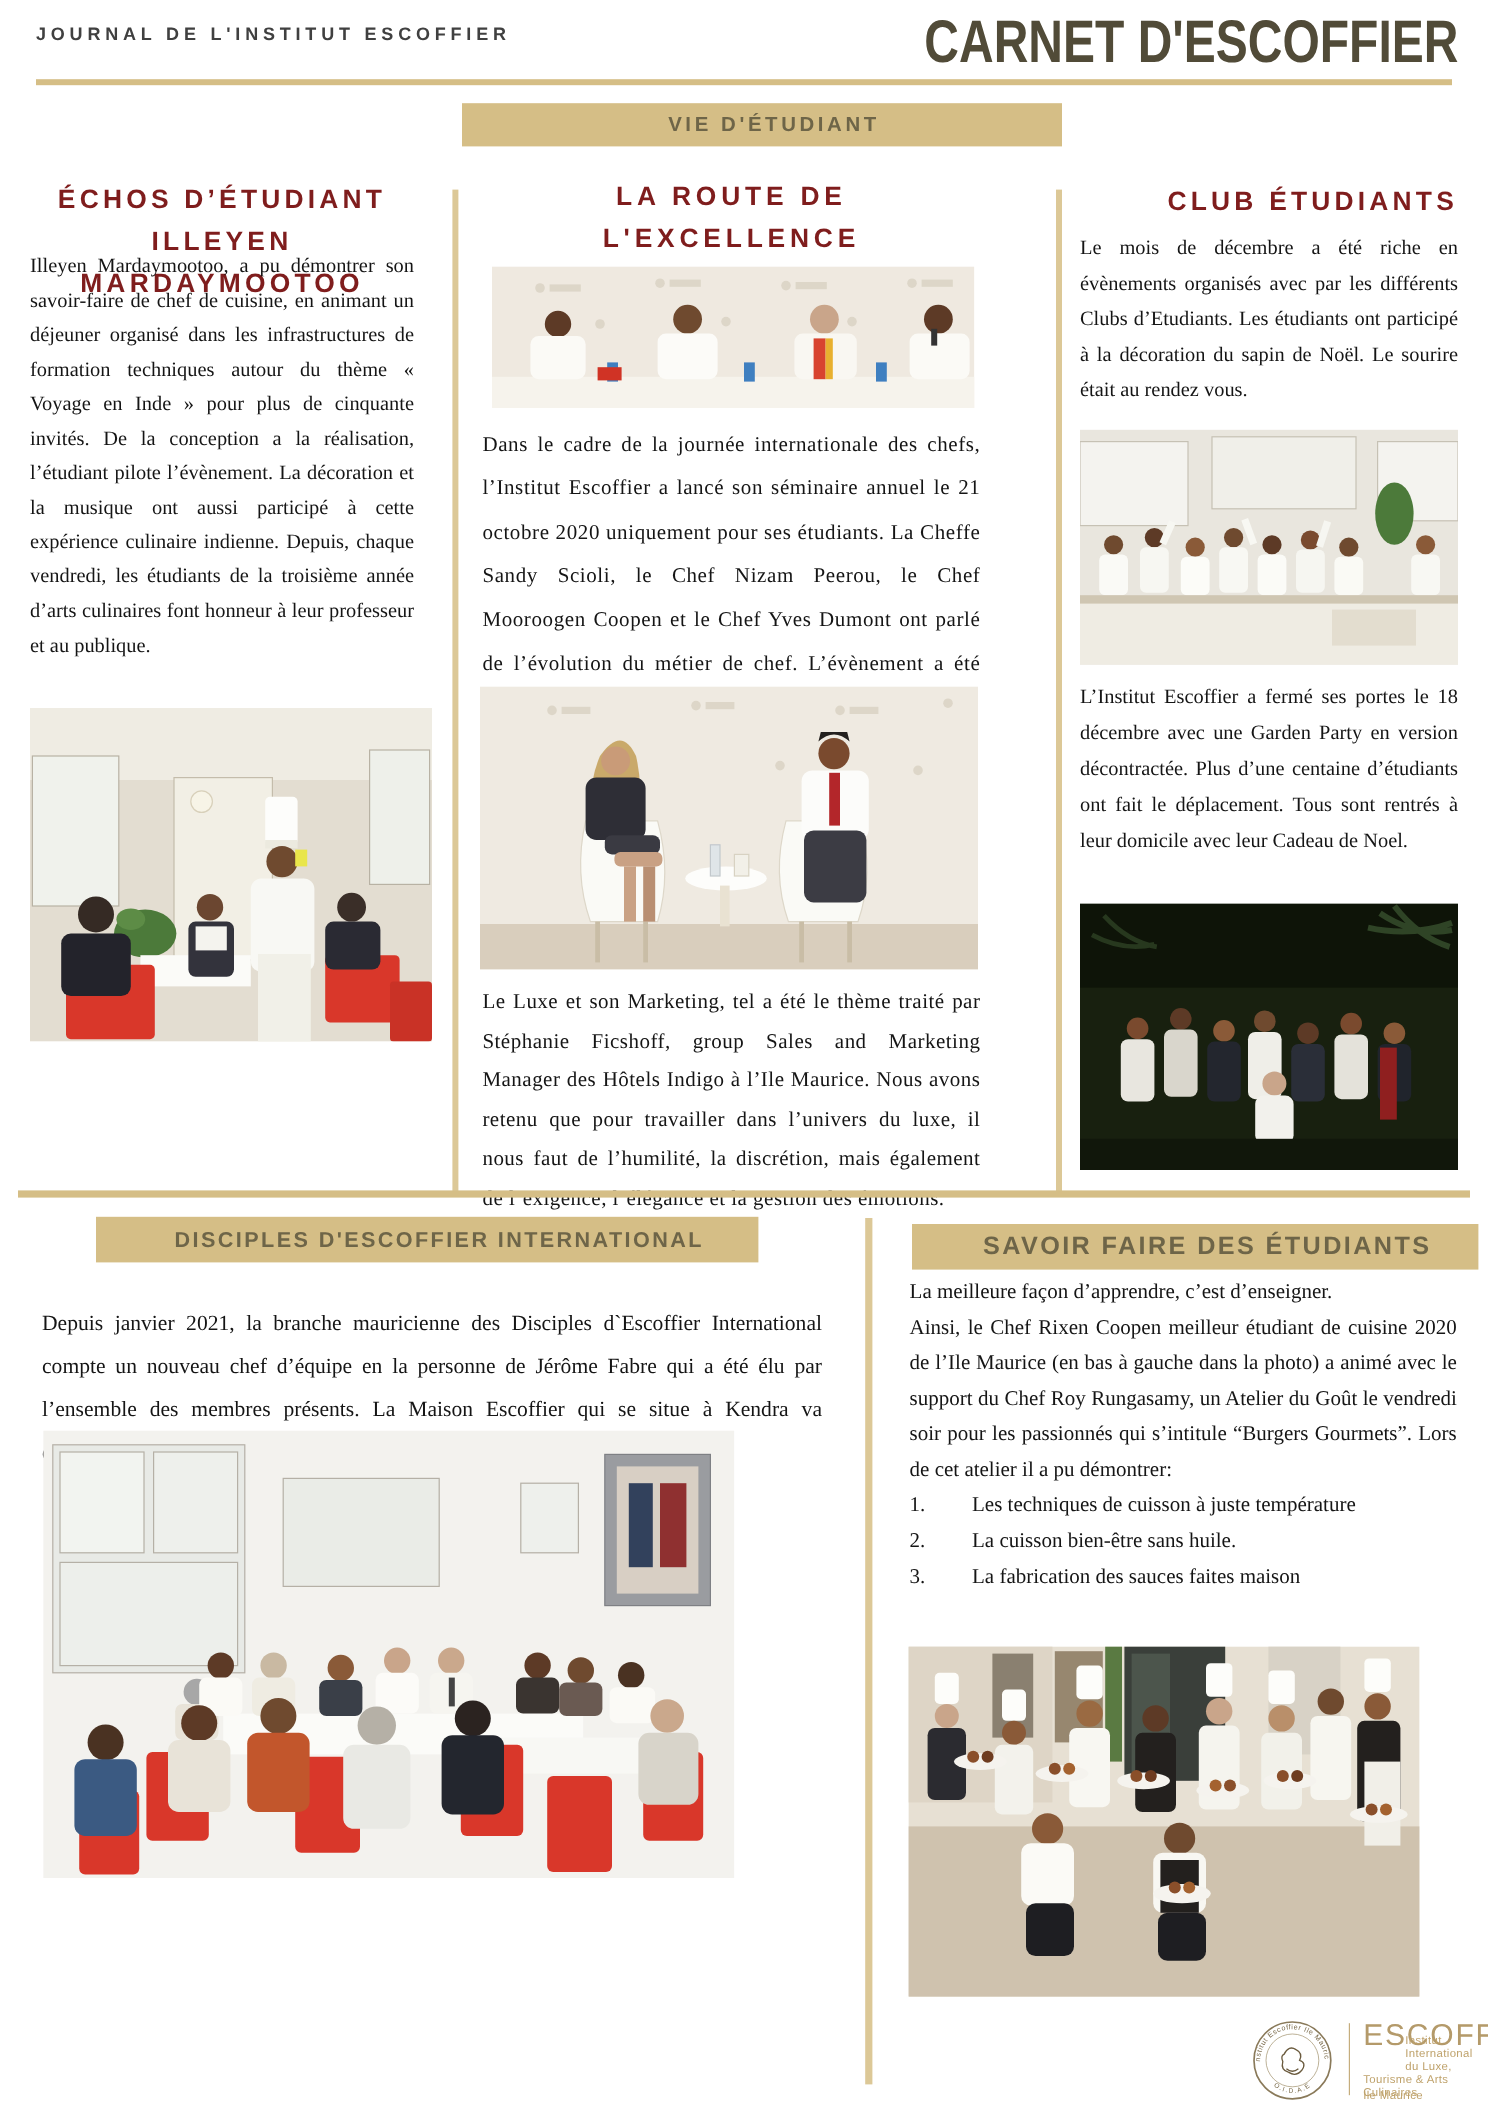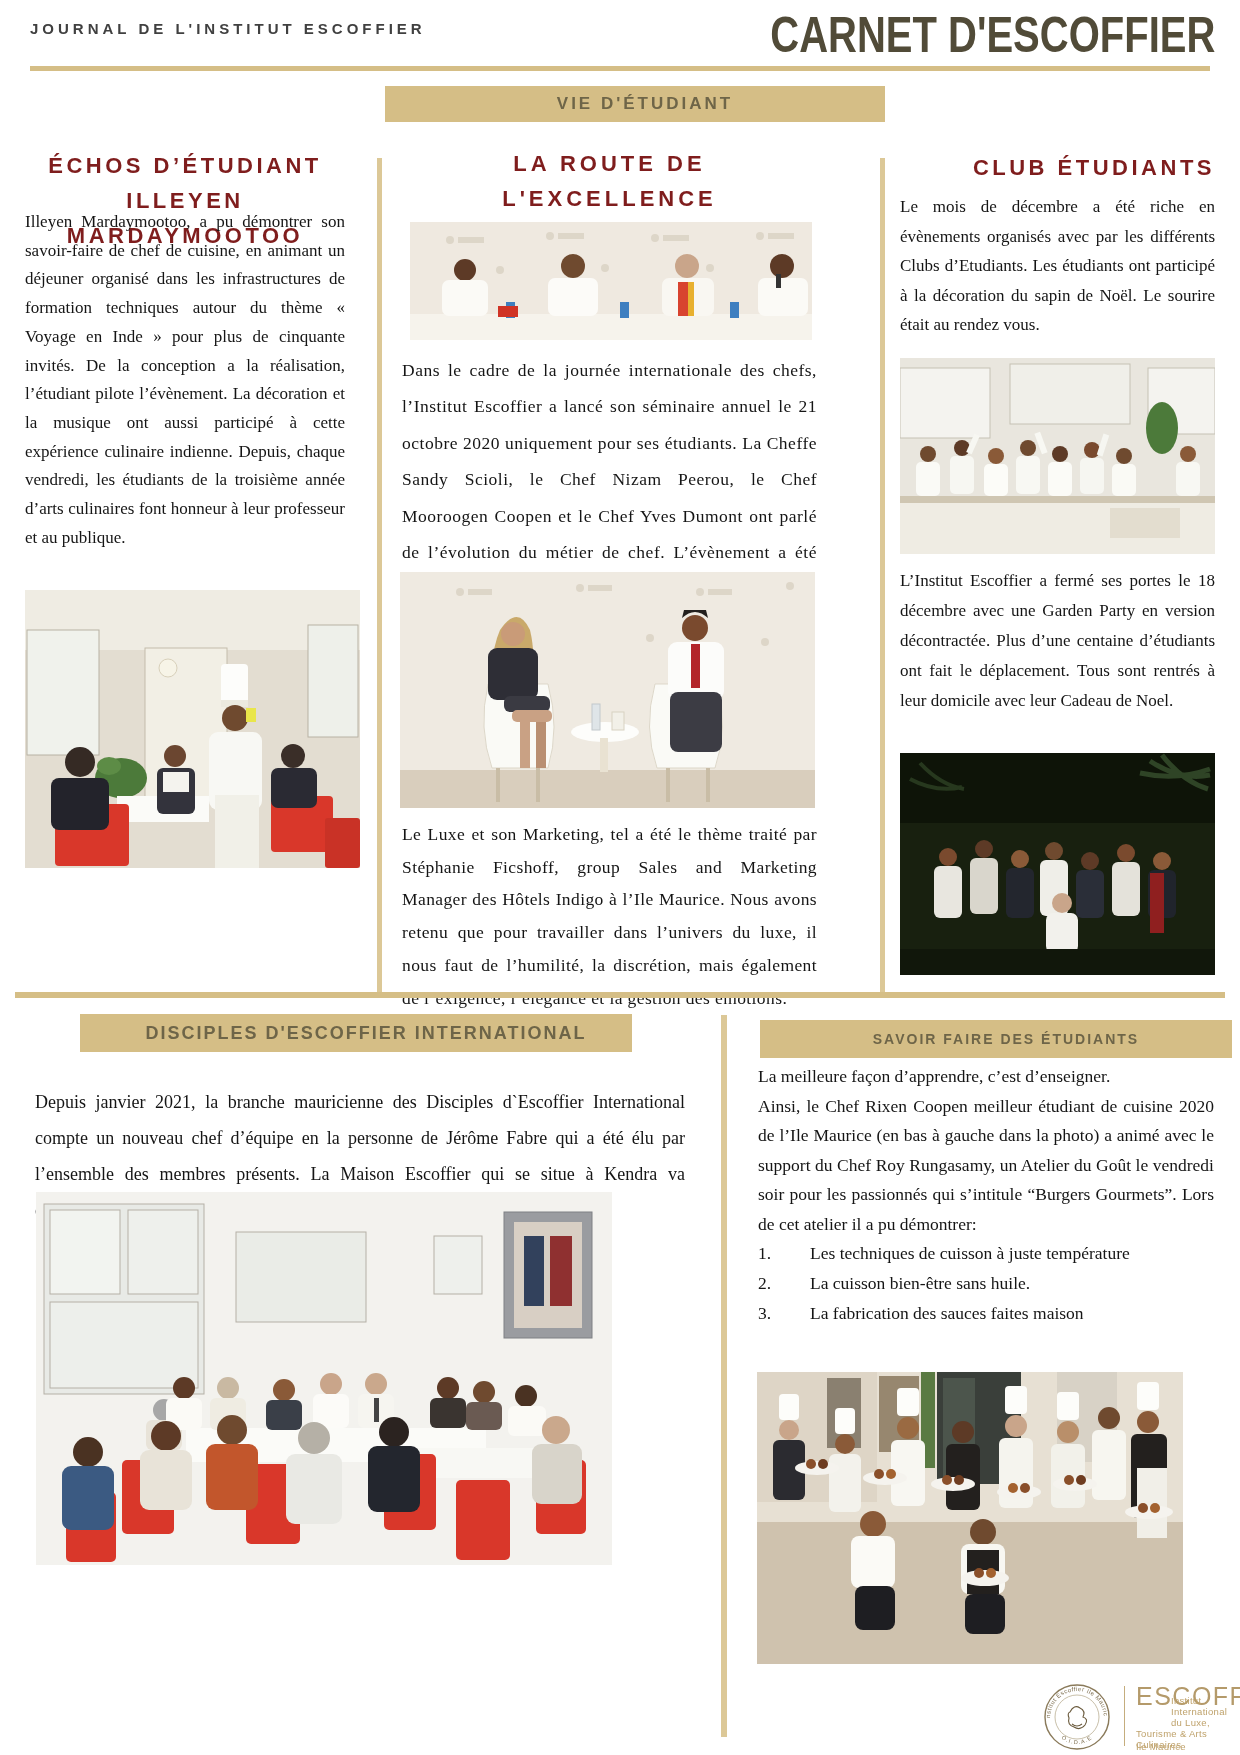--- a/index.html
+++ b/index.html
@@ -34,21 +34,21 @@
   #p-club1{left:900px;top:192px;width:315px;font-size:17px;line-height:1.74;}
   #photo-d{left:900px;top:358px;width:315px;height:196px;}
   #p-club2{left:900px;top:566px;width:315px;font-size:17px;line-height:1.76;}
   #photo-e{left:900px;top:753px;width:315px;height:222px;}
   #hr-mid{left:15px;top:992px;width:1210px;height:6px;}
   
   #banner-disciples{left:80px;top:1014px;width:532px;height:38px;font-size:18px;letter-spacing:2px;}
   #p-disciples{left:35px;top:1060px;width:650px;font-size:18px;line-height:2.0;margin-top:24px;}
   #photo-f{left:36px;top:1192px;width:576px;height:373px;}
   #vdiv3{left:721px;top:1015px;width:6px;height:722px;}
-  #banner-savoir{left:760px;top:1020px;width:452px;height:38px;font-size:14px;letter-spacing:2px;}
+  #banner-savoir{left:760px;top:1020px;width:452px;height:38px;font-size:21px;letter-spacing:2px;}
   #savoir-text{left:758px;top:1062px;width:456px;font-size:17.5px;line-height:1.69;}
   #savoir-text p{margin:0;}
   #savoir-list{margin:0;padding:0;list-style:none;}
   #savoir-list li{display:flex;}
   #savoir-list .num{width:52px;flex:0 0 52px;}
   #p-savoir-outro{margin:0;}
   #photo-g{left:757px;top:1372px;width:426px;height:292px;}
   
   #logo-stamp{left:1042px;top:1682px;width:70px;height:70px;}
   #logo-divider{left:1124px;top:1686px;width:1px;height:60px;background:#c5ad7d;}

